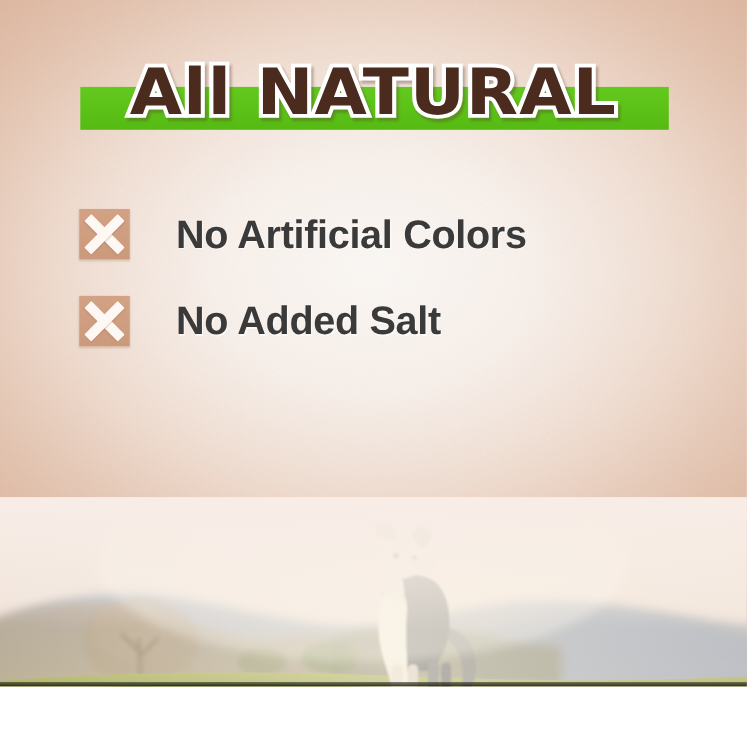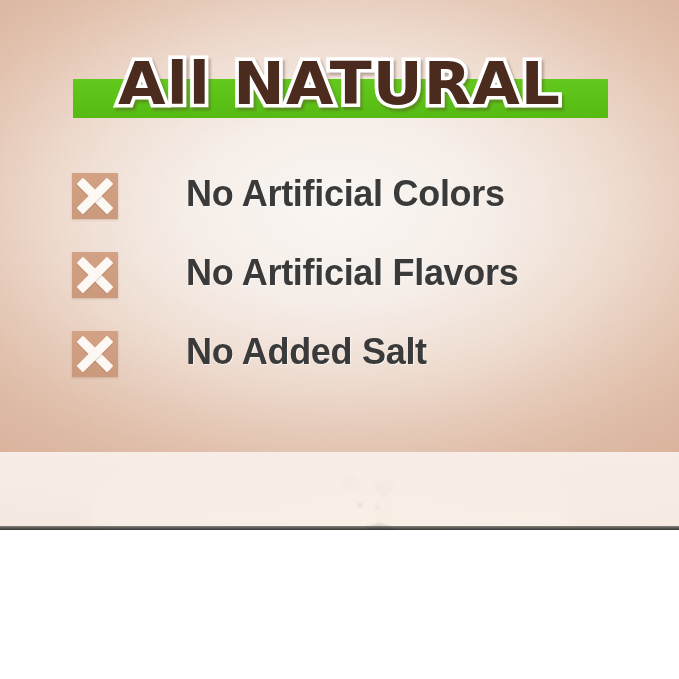--- a/index.html
+++ b/index.html
@@ -5,21 +5,21 @@
   * { margin:0; padding:0; box-sizing:border-box; }
   html,body {
     width:679px; height:679px;
     font-family:"Liberation Sans", sans-serif;
     overflow:hidden;
   }
 
   
   #poster{
     position:relative;
-    width:679px; height:530px;
+    width:679px; height:624px;
     background:
       radial-gradient(ellipse 78% 62% at 50% 40%,
         #f9f2ec 0%, #f7ede6 28%, #f1ddd0 55%, #e9cab6 80%, #e3bda7 100%);
     overflow:hidden;
   }
   
   #grain{
     position:absolute; inset:0;
     opacity:.30;
     mix-blend-mode:multiply;
@@ -63,22 +63,22 @@
     white-space:nowrap;
   }
 
   
   #claims{
     position:absolute;
     left:72px; top:173px; width:560px;
   }
   .claim{
     display:flex;
+    align-items:center;
     height:79px;
-    gap:26px;
   }
   .xbox{
     position:relative;
     flex:0 0 auto;
     width:46px; height:46px;
     background:linear-gradient(#d3a183,#cb9a7c);
     box-shadow:0 1px 2px rgba(150,110,85,.30);
   }
   .xbox .bar{
     position:absolute;
@@ -148,27 +148,20 @@
   <div id="claims">
 
     <div class="claim">
       <span class="xbox">
         <span class="bar a"></span>
         <span class="bar b"></span>
       </span>
       <span class="claim-label">No Artificial Colors</span>
     </div>
 
-    <div class="claim">
-      <span class="xbox">
-        <span class="bar a"></span>
-        <span class="bar b"></span>
-      </span>
-      <span class="claim-label">No Artificial Flavors</span>
-    </div>
 
 
     <div class="claim">
       <span class="xbox">
         <span class="bar a"></span>
         <span class="bar b"></span>
       </span>
       <span class="claim-label">No Added Salt</span>
     </div>
 

